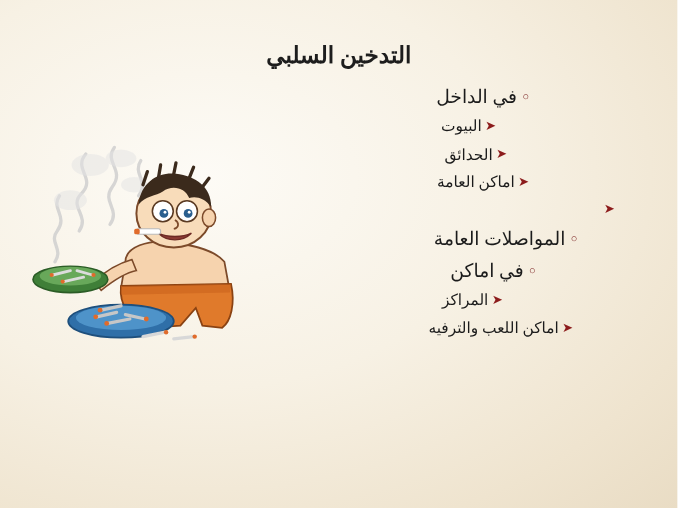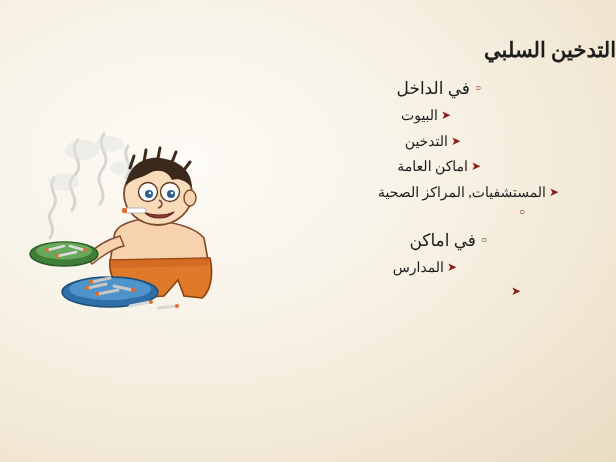--- a/index.html
+++ b/index.html
@@ -18,20 +18,21 @@
     height: 462px;
     box-sizing: border-box;
     background: radial-gradient(ellipse at 30% 35%, #fdfbf6 0%, #f7f1e4 45%, #efe4cf 80%, #e9dcc4 100%);
     overflow: hidden;
   }
   .title {
     position: absolute;
     top: 38px;
     right: 0;
     left: 0;
+    text-align: center;
     font-size: 21px;
     font-weight: bold;
     color: #1d1d1d;
     letter-spacing: 0;
     direction: rtl;
   }
   .bullets {
     position: absolute;
     top: 78px;
     right: 12px;
@@ -193,45 +194,46 @@
       <span class="txt">في الداخل</span>
     </div>
 
     <div class="bullet lvl2" style="padding-right:150px;">
       <span class="marker">➤</span>
       <span class="txt">البيوت</span>
     </div>
 
     <div class="bullet lvl2" style="padding-right:140px;">
       <span class="marker">➤</span>
-      <span class="txt">التدخين</span>
+      <span class="txt">الحدائق</span>
     </div>
 
     <div class="bullet lvl2" style="padding-right:120px;">
       <span class="marker">➤</span>
       <span class="txt">اماكن العامة</span>
     </div>
 
     <div class="bullet lvl2" style="padding-right:42px;">
       <span class="marker">➤</span>
-      <span class="txt">المستشفيات, المراكز الصحية</span>
     </div>
 
     <div class="bullet lvl1" style="padding-right:74px;">
       <span class="marker">○</span>
+      <span class="txt">المواصلات العامة</span>
     </div>
 
     <div class="bullet lvl1" style="padding-right:112px;">
       <span class="marker">○</span>
       <span class="txt">في اماكن</span>
     </div>
 
     <div class="bullet lvl2" style="padding-right:144px;">
       <span class="marker">➤</span>
-      <span class="txt">المدارس</span>
+      <span class="txt">المراكز</span>
     </div>
 
     <div class="bullet lvl2" style="padding-right:80px;">
       <span class="marker">➤</span>
+      <span class="txt">اماكن اللعب والترفيه</span>
     </div>
 
   </div>
 </div>
 
 </body></html>

